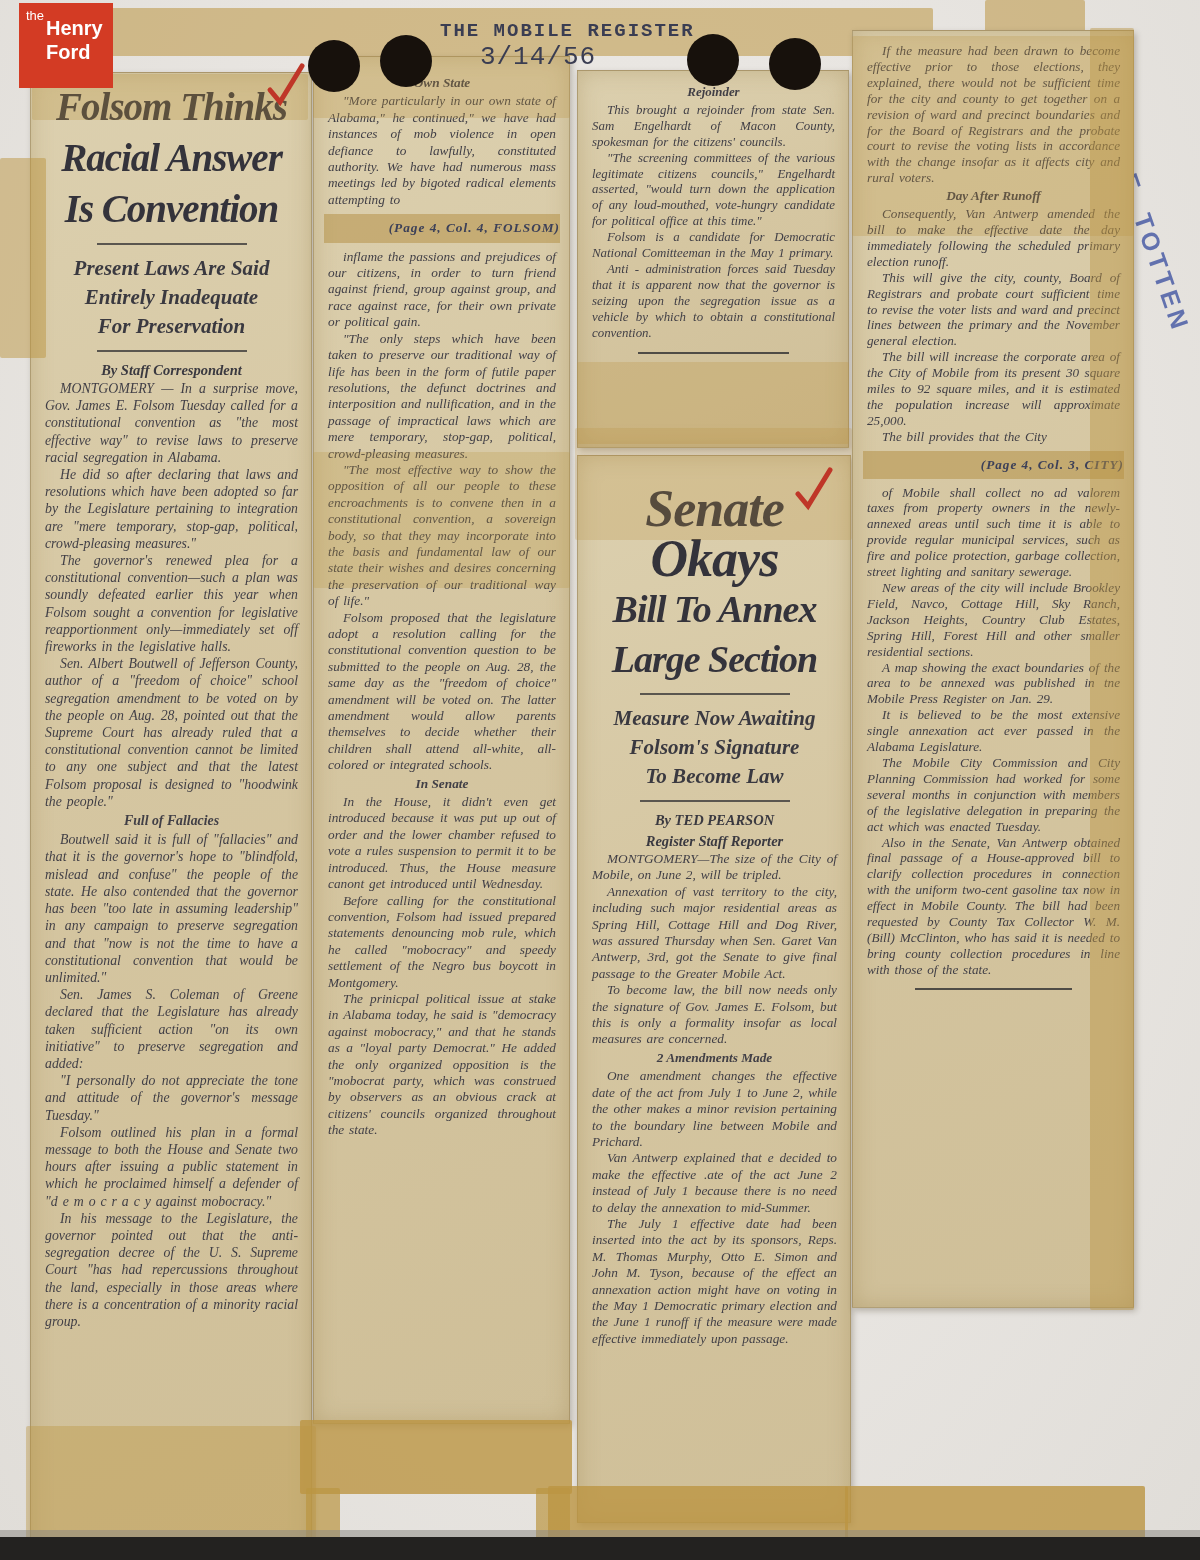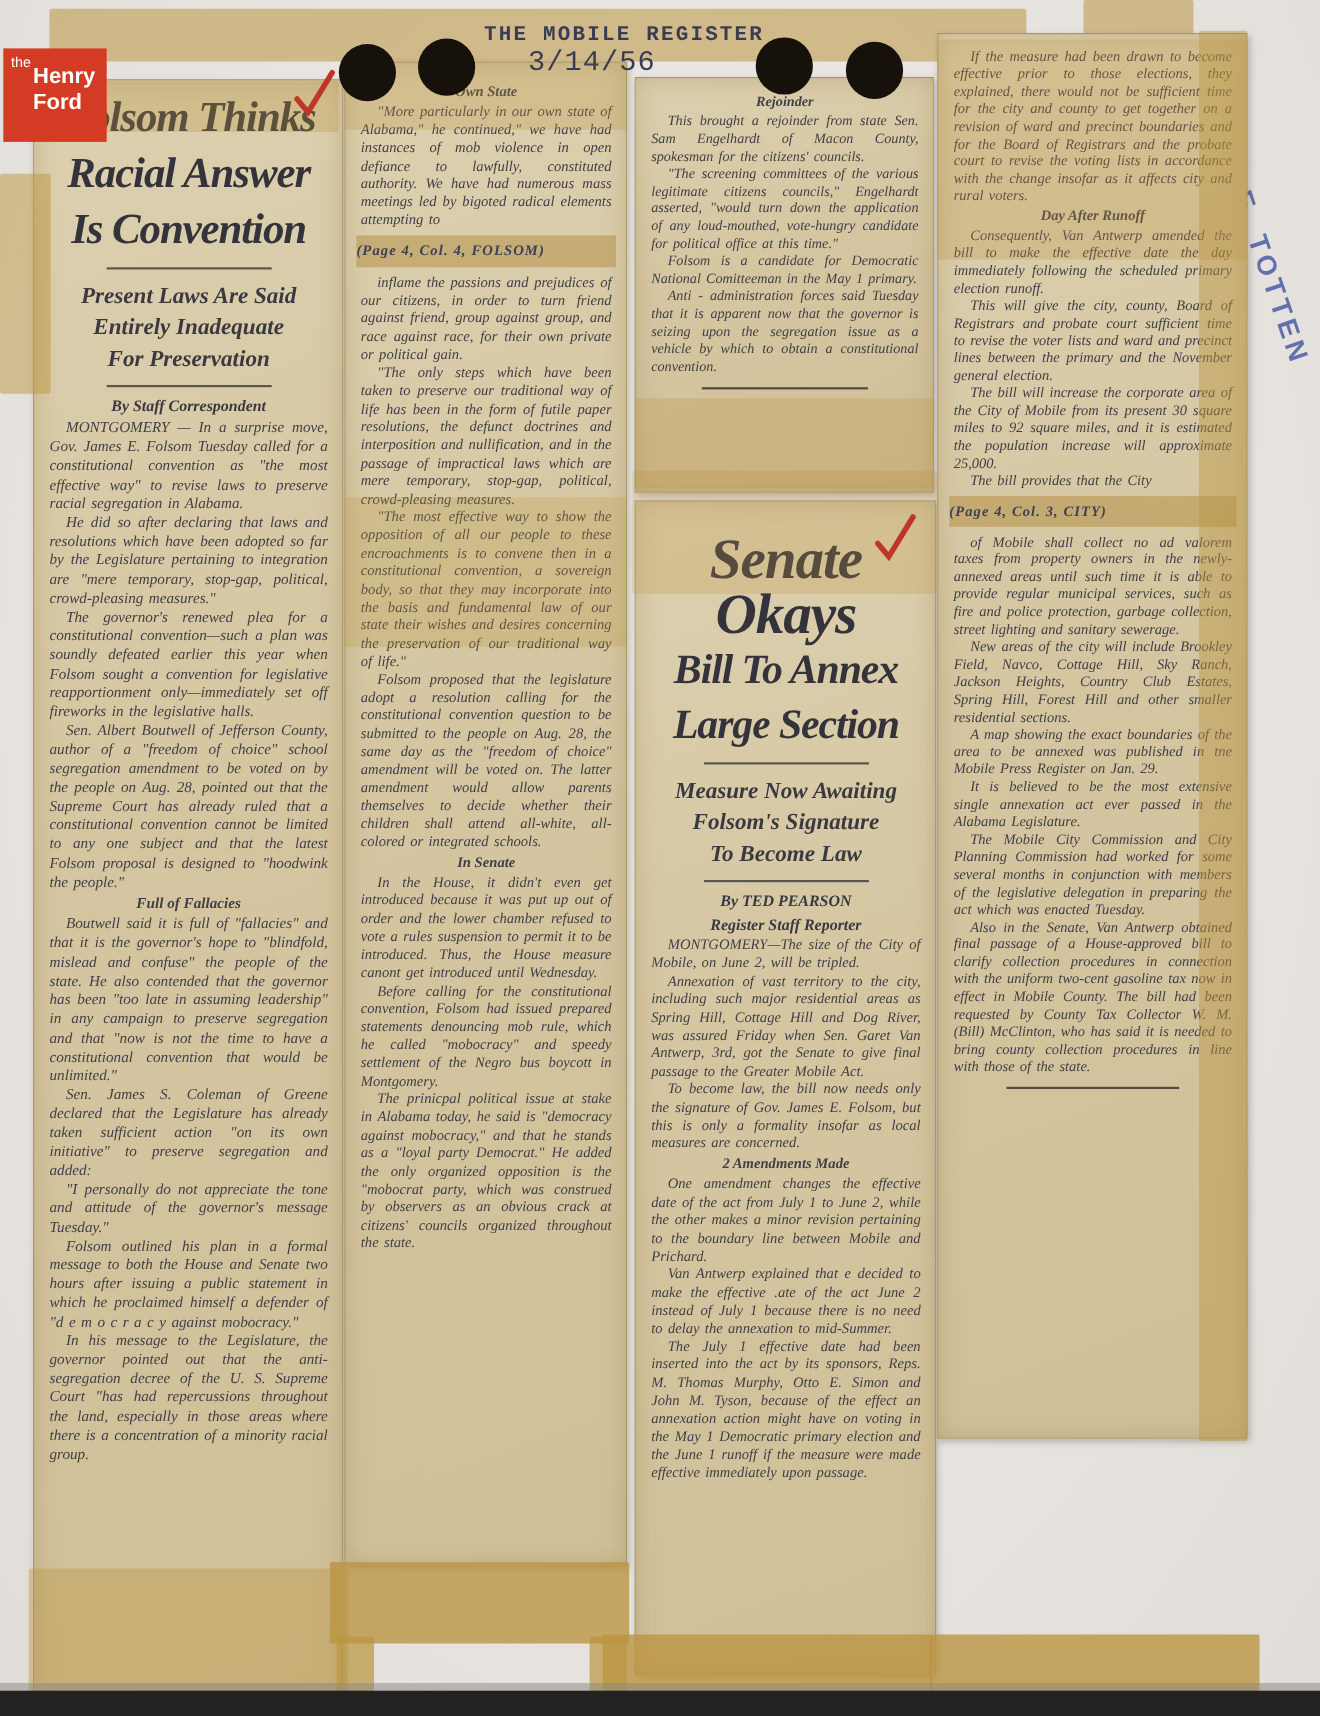--- a/index.html
+++ b/index.html
@@ -23,42 +23,42 @@
   .headline{font-weight:bold;text-align:center;color:#34333b;letter-spacing:-1px;
             font-size:39px;line-height:51px;font-family:"Liberation Serif",serif;}
   .deck{font-weight:bold;text-align:center;color:#3a3940;font-size:21px;line-height:29px;}
   .byline{font-weight:bold;text-align:center;color:#3a3940;font-size:14.5px;line-height:19px;margin-top:2px;}
   .rule-short{width:150px;border:none;border-top:2px solid #5a564f;margin:9px auto;}
 
   .blocks p{margin:0;}
   .blk{color:#413f46;text-align:justify;}
   .blk.para{text-indent:15px;word-spacing:1.5px;}
   .blk.subhead{text-align:center;font-weight:bold;text-indent:0;padding:2px 0;}
-  .blk.jump{text-align:left;font-weight:bold;text-indent:0;margin:6px -4px;padding:6px 0;
+  .blk.jump{text-align:right;font-weight:bold;text-indent:0;margin:6px -4px;padding:6px 0;
             background:rgba(172,132,52,.45);color:#3c4058;letter-spacing:1px;}
   .blk.rule{border-top:2px solid #4f4c46;width:62%;margin:10px auto 4px auto;height:0;}
 
   
   #clip-folsom .blocks{font-size:13.8px;line-height:17.2px;}
   #clip-ownstate .blocks{font-size:13.3px;line-height:16.4px;}
   #clip-rejoinder .blocks{font-size:12.9px;line-height:15.9px;}
   #clip-senate .blocks{font-size:13.3px;line-height:16.4px;}
   #clip-city .blocks{font-size:13.2px;line-height:15.9px;}
 
   
   .pub-title{position:absolute;left:440px;top:20px;width:340px;text-align:left;z-index:2;
              font-family:"Liberation Mono",monospace;font-weight:bold;font-size:19px;
              letter-spacing:2px;color:#3a3d52;}
   .pub-date{position:absolute;left:408px;top:42px;width:260px;text-align:center;z-index:4;
             font-family:"Liberation Mono",monospace;font-weight:normal;font-size:26px;
             letter-spacing:1px;color:#3a3d52;}
 
   
-  .logo{position:absolute;left:3px;top:3px;width:94px;height:85px;background:#d33b24;z-index:5;
-        font-family:"Liberation Sans",sans-serif;color:#fff;margin-top:41px;}
+  .logo{position:absolute;left:19px;top:3px;width:94px;height:85px;background:#d33b24;z-index:5;
+        font-family:"Liberation Sans",sans-serif;color:#fff;}
   .logo .the{position:absolute;left:7px;top:5px;font-size:13px;}
   .logo .l1{position:absolute;left:27px;top:14px;font-size:20px;font-weight:bold;}
   .logo .l2{position:absolute;left:27px;top:38px;font-size:20px;font-weight:bold;}
 
   .hole{position:absolute;width:52px;height:52px;border-radius:50%;background:#17110c;z-index:4;}
 
   .check{position:absolute;z-index:5;}
 
   .stamp{position:absolute;left:1127px;top:128px;z-index:2;white-space:nowrap;
          transform:rotate(71deg);transform-origin:0 0;
@@ -148,21 +148,21 @@
       <div class="headline" style="font-size:38px;line-height:50px;">Large Section</div>
       <hr class="rule-short">
       <div class="deck">Measure Now Awaiting</div>
       <div class="deck">Folsom's Signature</div>
       <div class="deck">To Become Law</div>
       <hr class="rule-short">
       <div class="byline">By TED PEARSON</div>
       <div class="byline">Register Staff Reporter</div>
       <div class="blocks">
           <p class="blk para">MONTGOMERY—The size of the City of Mobile, on June 2, will be tripled.</p>
-          <p class="blk para">Annexation of vast territory to the city, including such major residential areas as Spring Hill, Cottage Hill and Dog River, was assured Friday when Sen. Garet Van Antwerp, 3rd, got the Senate to give final passage to the Greater Mobile Act.</p>
+          <p class="blk para">Annexation of vast territory to the city, including such major residential areas as Spring Hill, Cottage Hill and Dog River, was assured Thursday when Sen. Garet Van Antwerp, 3rd, got the Senate to give final passage to the Greater Mobile Act.</p>
           <p class="blk para">To become law, the bill now needs only the signature of Gov. James E. Folsom, but this is only a formality insofar as local measures are concerned.</p>
           <p class="blk subhead">2 Amendments Made</p>
           <p class="blk para">One amendment changes the effective date of the act from July 1 to June 2, while the other makes a minor revision pertaining to the boundary line between Mobile and Prichard.</p>
           <p class="blk para">Van Antwerp explained that e decided to make the effective .ate of the act June 2 instead of July 1 because there is no need to delay the annexation to mid-Summer.</p>
           <p class="blk para">The July 1 effective date had been inserted into the act by its sponsors, Reps. M. Thomas Murphy, Otto E. Simon and John M. Tyson, because of the effect an annexation action might have on voting in the May 1 Democratic primary election and the June 1 runoff if the measure were made effective immediately upon passage.</p>
         </div>
     </div>
   </div>
 
   <div class="clip" id="clip-city" style="left:852px;top:30px;width:282px;height:1278px;">

